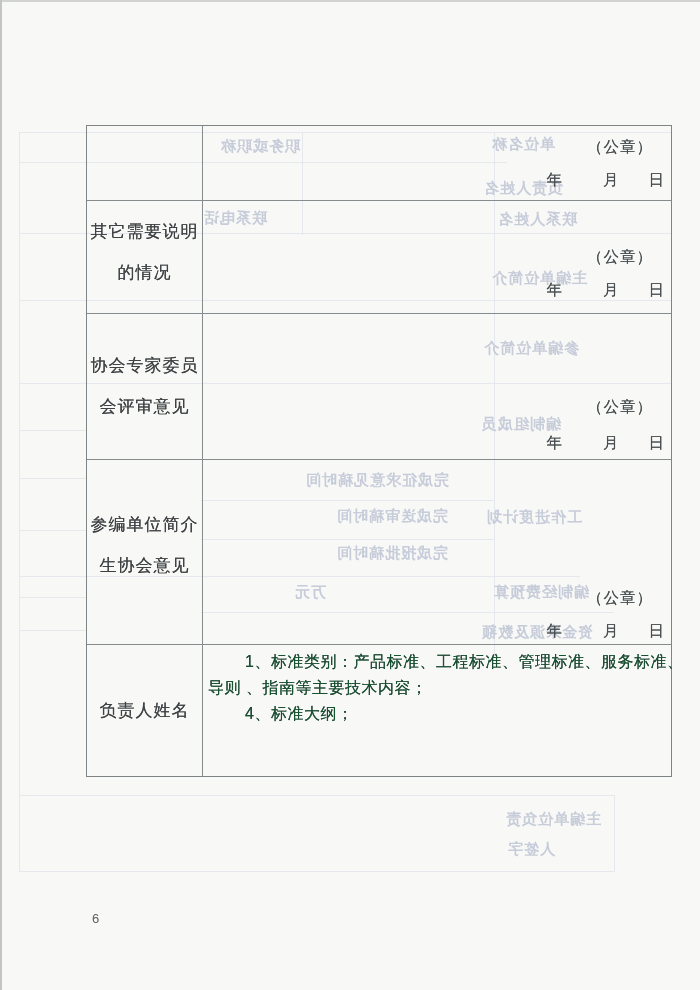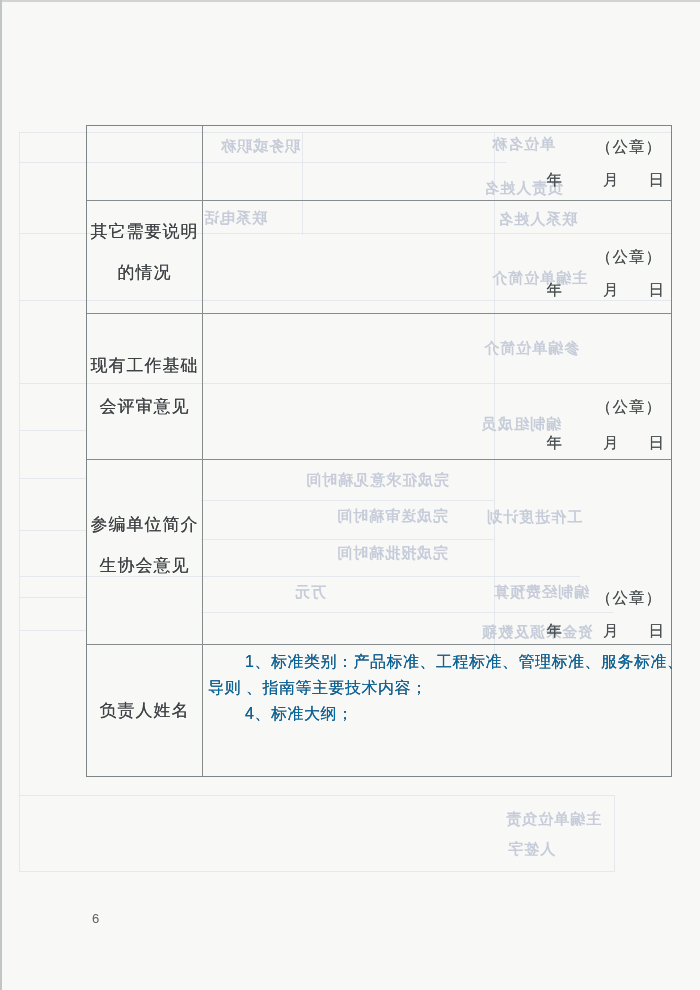--- a/index.html
+++ b/index.html
@@ -44,37 +44,37 @@
     width:115px;flex:0 0 115px;
     display:flex;flex-direction:column;align-items:center;justify-content:center;
     gap:19px;
     color:#3e4245;font-size:17px;letter-spacing:1px;
     text-shadow:0 0 .4px #555;
   }
   .flabel .lline{line-height:22px;white-space:nowrap;}
   .fcell{flex:1;position:relative;}
 
   .seal{
-    position:absolute;right:9px;
+    position:absolute;right:18px;
     font-size:15.5px;color:#4a4e51;letter-spacing:1px;white-space:nowrap;
     text-shadow:0 0 .4px #566;
   }
   .dateline{
     position:absolute;right:7px;
     font-size:15.5px;color:#4a4e51;white-space:nowrap;
     text-shadow:0 0 .4px #566;
   }
   .dateline .gm{margin-left:41px;}
   .dateline .gd{margin-left:30px;}
 
   
   .notes{position:absolute;left:0;top:0;right:0;bottom:0;padding:4px 0 0 6px;}
   .note-line{
     font-family:"Liberation Sans","DejaVu Sans",sans-serif;
-    font-size:16px;line-height:26px;color:#0369a1;
+    font-size:16px;line-height:26px;color:#14532d;
     letter-spacing:.5px;white-space:nowrap;
     text-shadow:0 0 .4px #445;
   }
   .note-line.indent{padding-left:37px;}
 
   .pagenum{
     position:absolute;left:92px;top:911px;
     font-size:13px;color:#5c6062;
     font-family:"Liberation Sans","DejaVu Sans",sans-serif;
   }
@@ -147,21 +147,21 @@
       <div class="fcell">
         <div class="seal" style="top:46px;">（公章）</div>
         <div class="dateline" style="top:79px;">
           <span>年</span><span class="gm">月</span><span class="gd">日</span>
         </div>
       </div>
     </div>
 
     <div class="frow" style="height:146px;">
       <div class="flabel">
-        <div class="lline">现有工作基础</div>
+        <div class="lline">协会专家委员</div>
         <div class="lline">会评审意见</div>
       </div>
       <div class="fcell">
         <div class="seal" style="top:83px;">（公章）</div>
         <div class="dateline" style="top:119px;">
           <span>年</span><span class="gm">月</span><span class="gd">日</span>
         </div>
       </div>
     </div>
 

